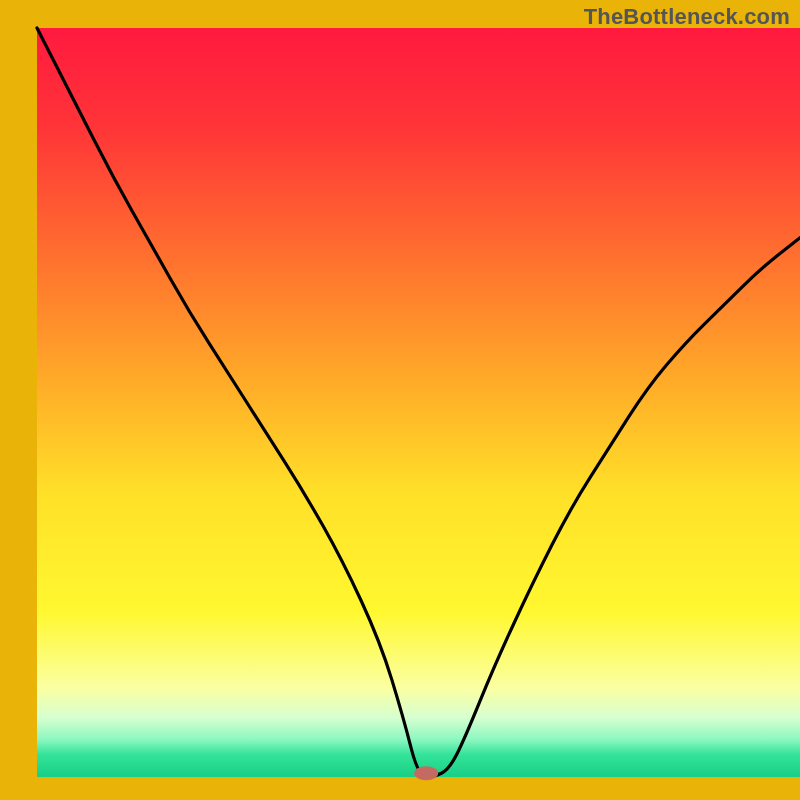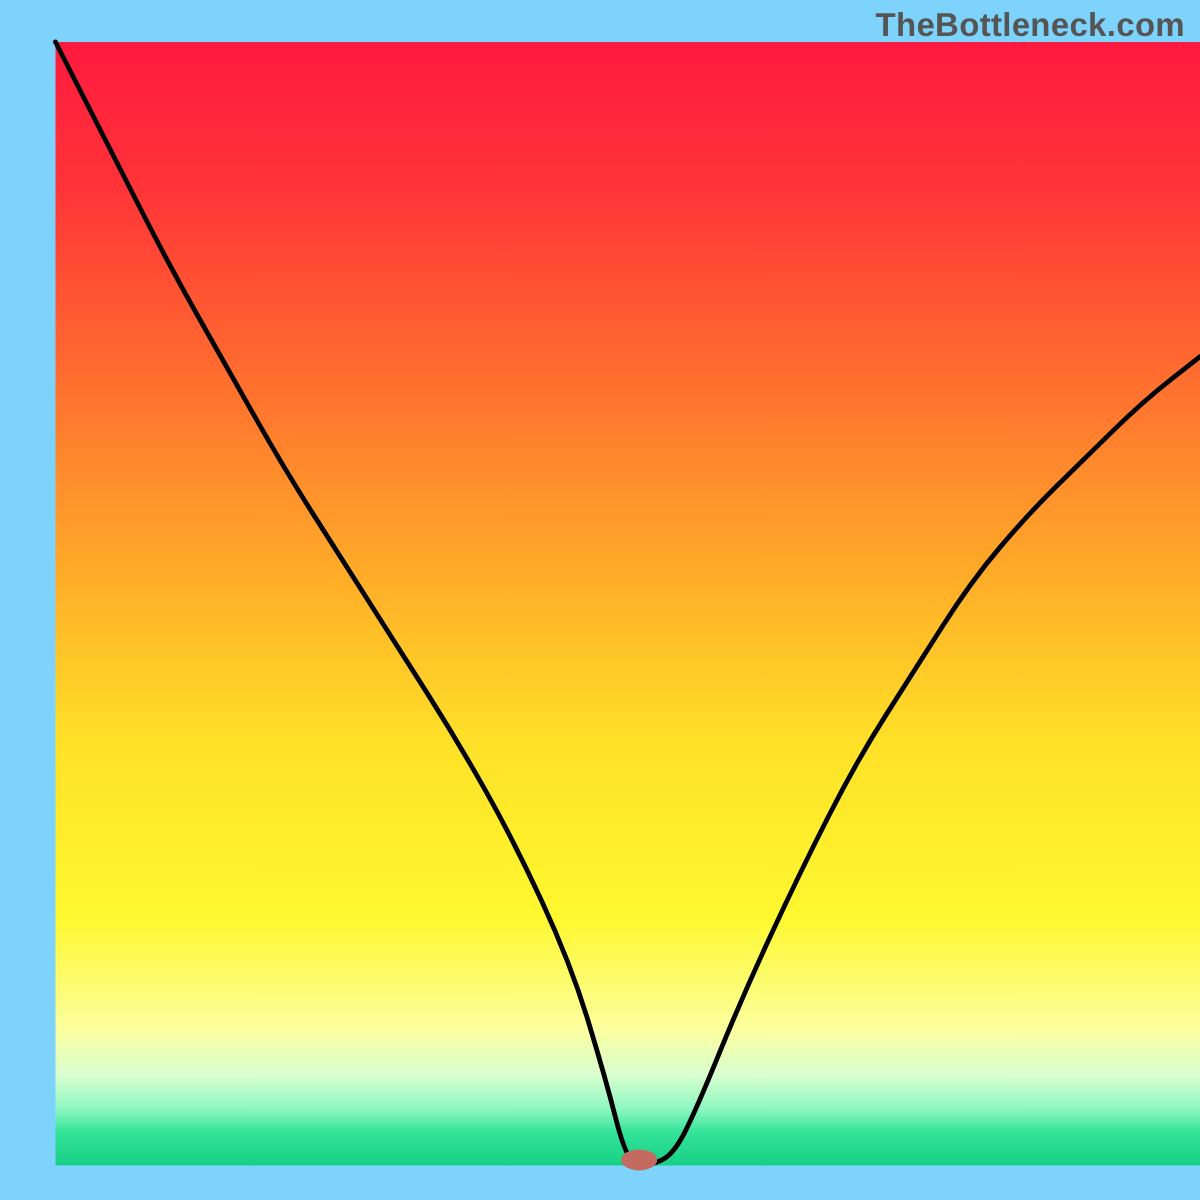--- a/index.html
+++ b/index.html
@@ -8,21 +8,21 @@
     width: 800px;
     height: 800px;
     overflow: hidden;
     font-family: Arial, Helvetica, sans-serif;
     background: #000;
   }
   .frame {
     position: relative;
     width: 800px;
     height: 800px;
-    background: #7dd3fc;
+    background: #eab308;
   }
   .watermark {
     position: absolute;
     top: 4px;
     right: 10px;
     font-size: 22px;
     font-weight: 600;
     color: #555;
     letter-spacing: 0.2px;
     z-index: 5;

